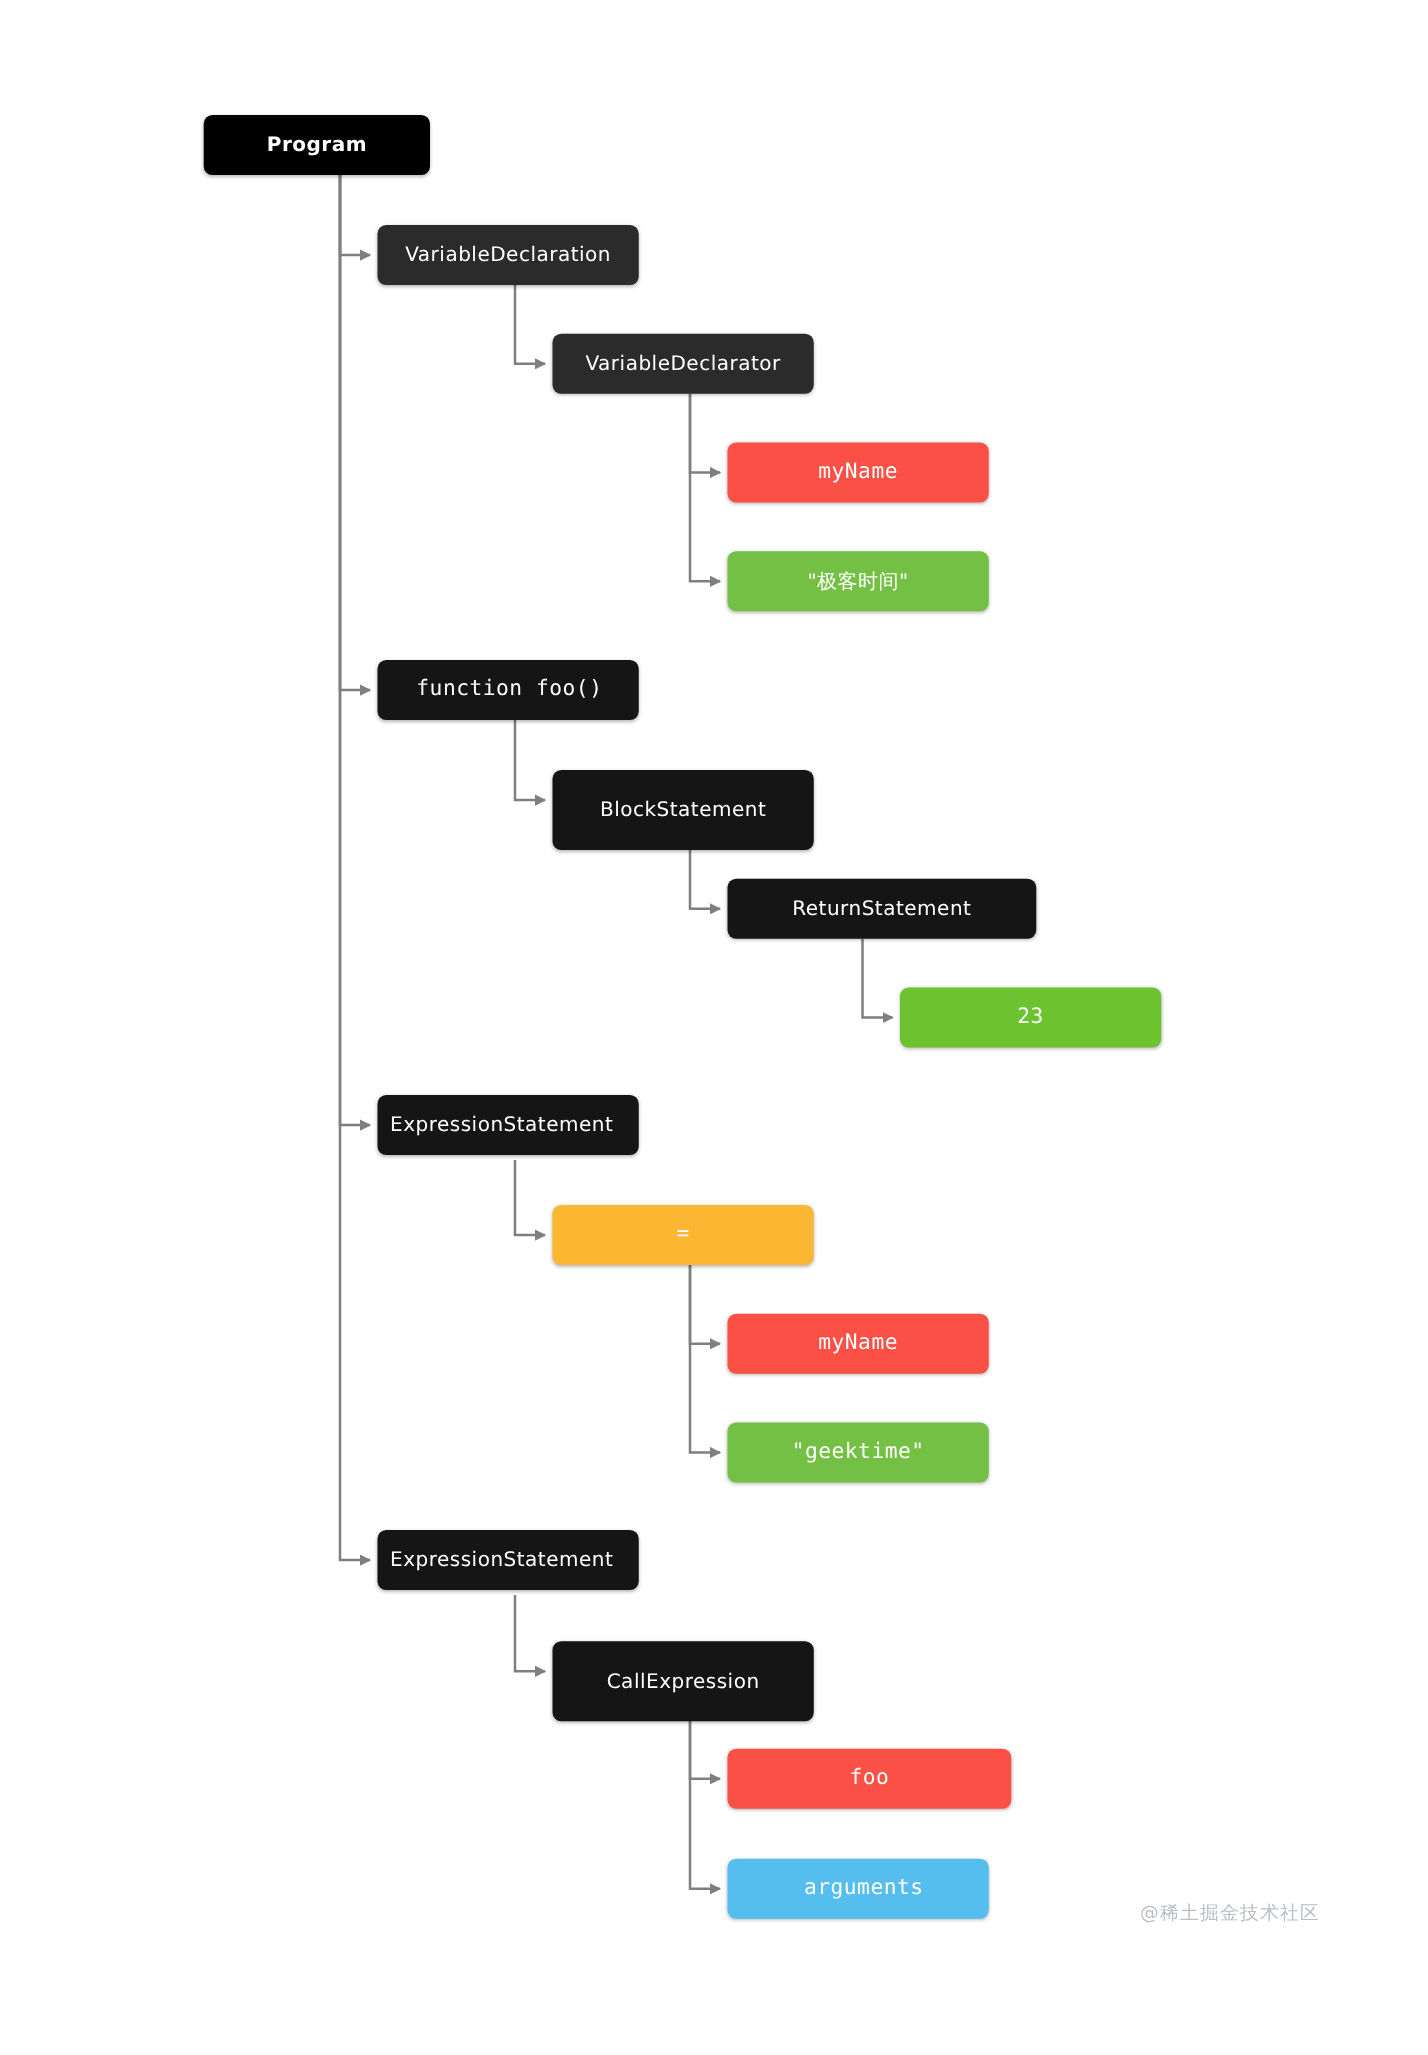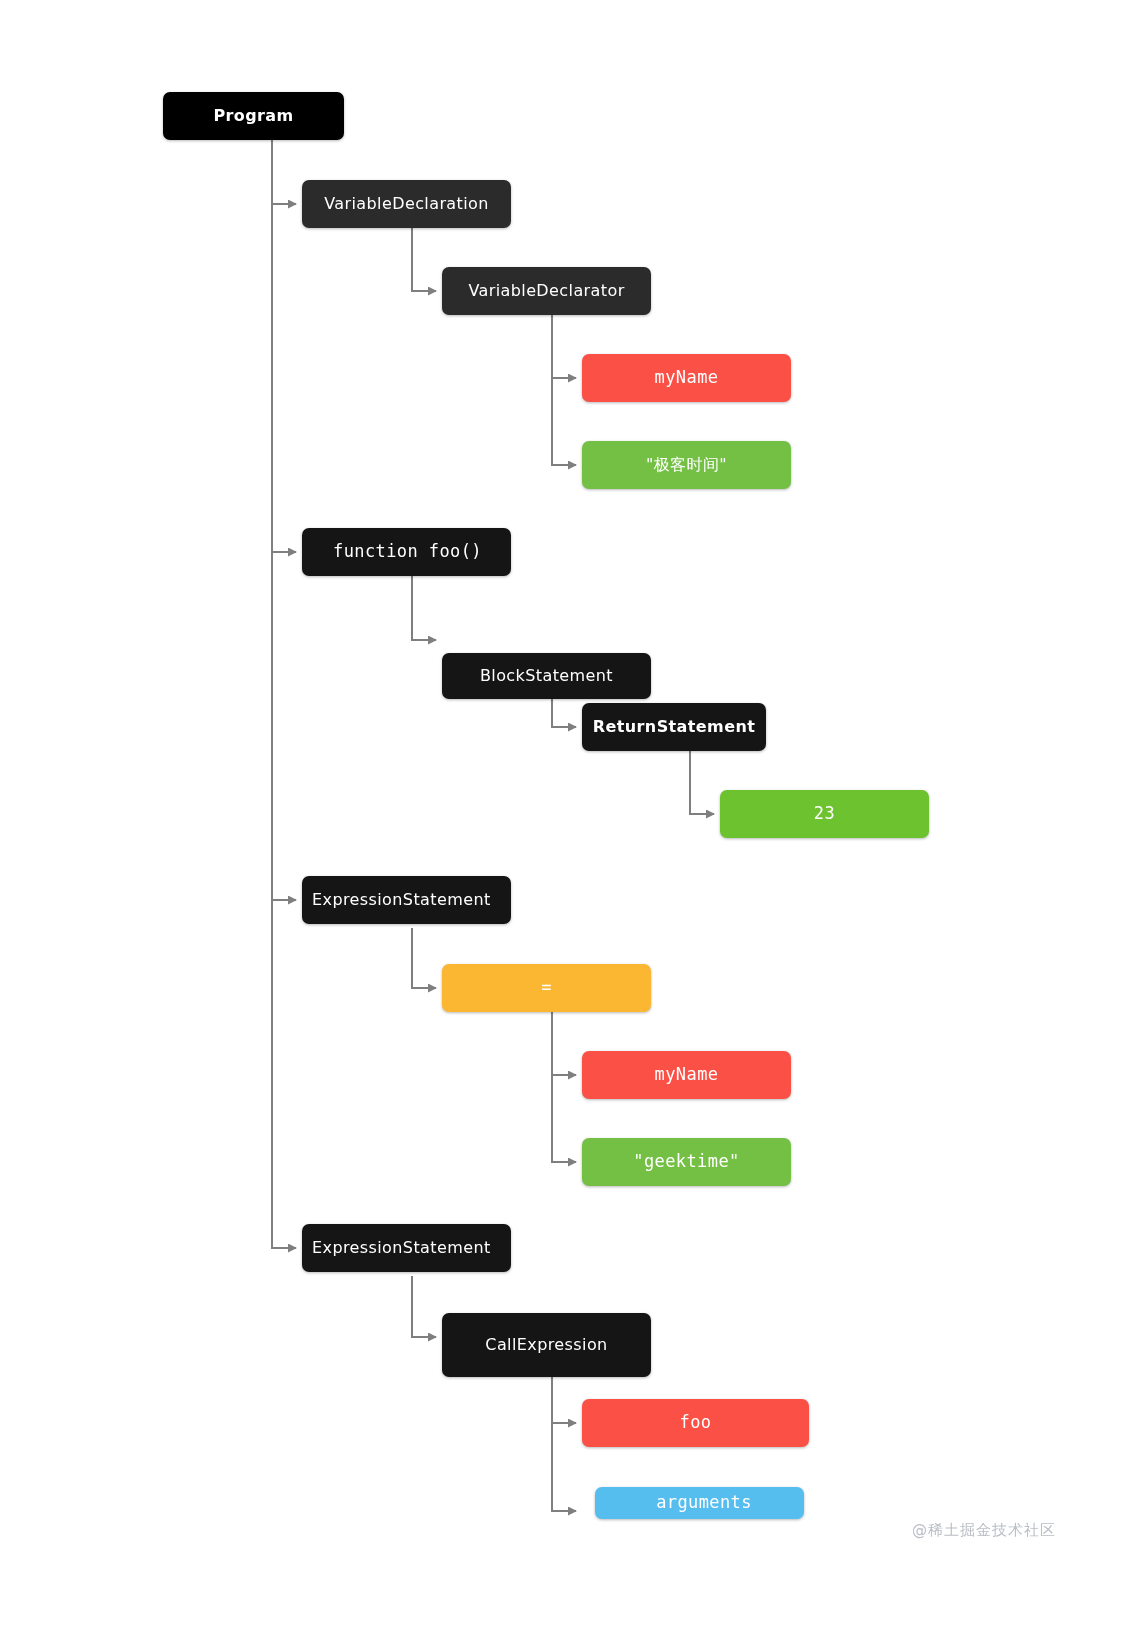--- a/index.html
+++ b/index.html
@@ -140,25 +140,25 @@
   </div>
 
   <div class="node green" style="left:582px; top:441px; width:209px; height:48px;">
     <span>"极客时间"</span>
   </div>
 
   <div class="node darker" style="left:302px; top:528px; width:209px; height:48px;padding-left:12px;">
     <span class="mono">function foo()</span>
   </div>
 
-  <div class="node darker" style="left:442px; top:653px; width:209px; height:46px;justify-content:center;">
+  <div class="node darker" style="left:442px; top:616px; width:209px; height:64px;justify-content:center;">
     <span>BlockStatement</span>
   </div>
 
-  <div class="node darker" style="left:582px; top:703px; width:184px; height:48px;font-weight:bold;">
+  <div class="node darker" style="left:582px; top:703px; width:247px; height:48px;">
     <span>ReturnStatement</span>
   </div>
 
   <div class="node green-bright" style="left:720px; top:790px; width:209px; height:48px;">
     <span class="mono">23</span>
   </div>
 
   <div class="node darker wrap" style="left:302px; top:876px; width:209px; height:48px;">
     <span>ExpressionStatement</span>
   </div>
@@ -180,21 +180,21 @@
   </div>
 
   <div class="node darker" style="left:442px; top:1313px; width:209px; height:64px;">
     <span>CallExpression</span>
   </div>
 
   <div class="node red" style="left:582px; top:1399px; width:227px; height:48px;">
     <span class="mono">foo</span>
   </div>
 
-  <div class="node blue" style="left:595px; top:1487px; width:209px; height:32px;padding-left:19px;">
+  <div class="node blue" style="left:582px; top:1487px; width:209px; height:48px;padding-left:19px;">
     <span class="mono">arguments</span>
   </div>
 
   <div class="watermark" style="left:912px; top:1521px;">
     <span>@稀土掘金技术社区</span>
   </div>
 
 </div>
 
 </body></html>

